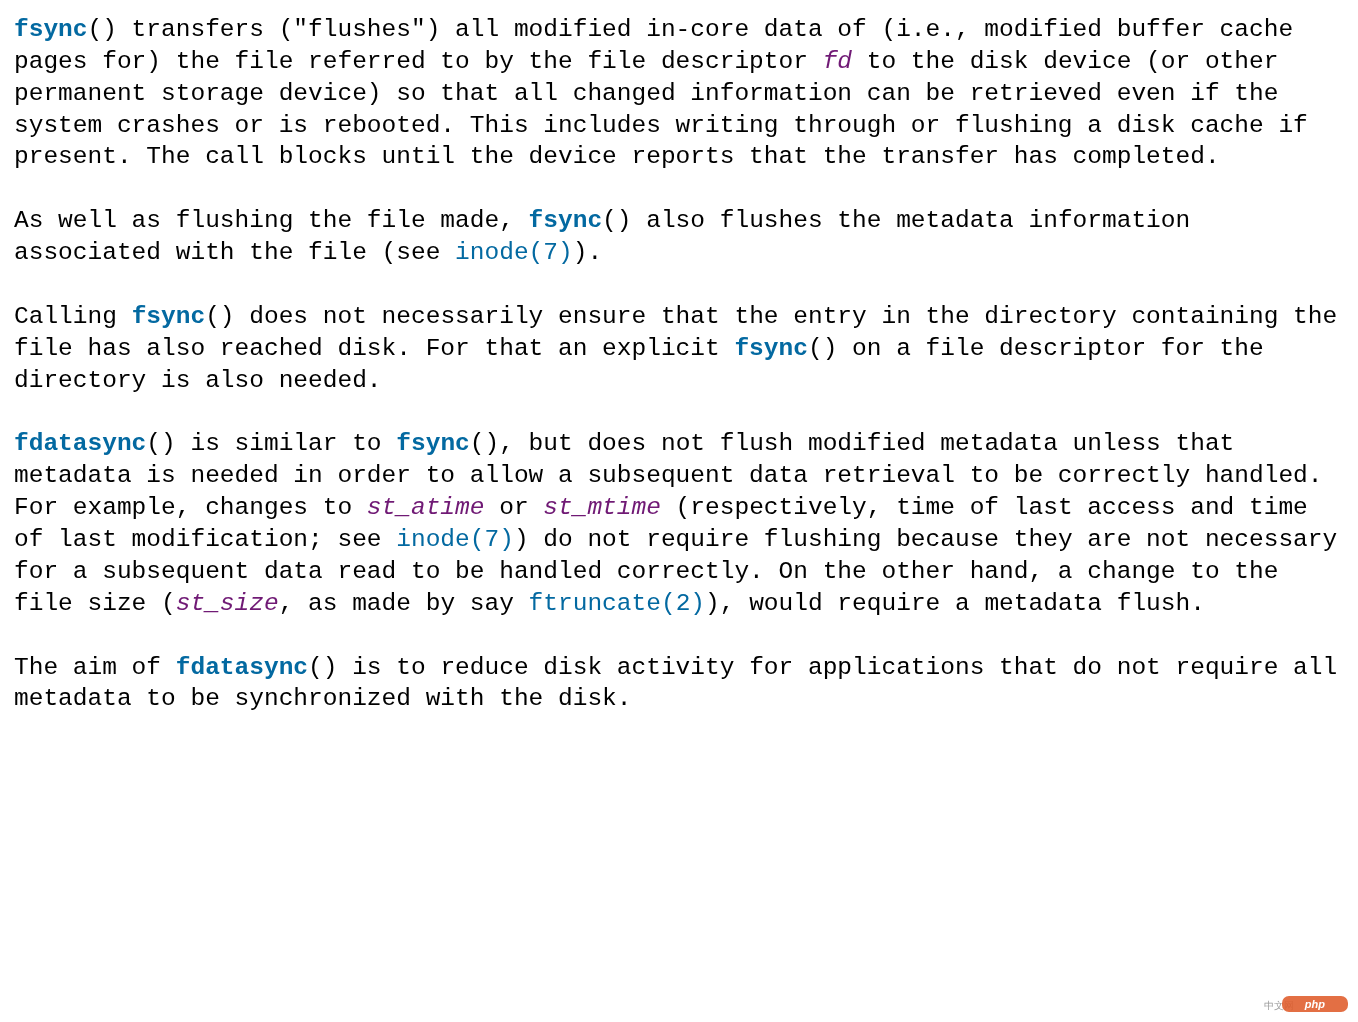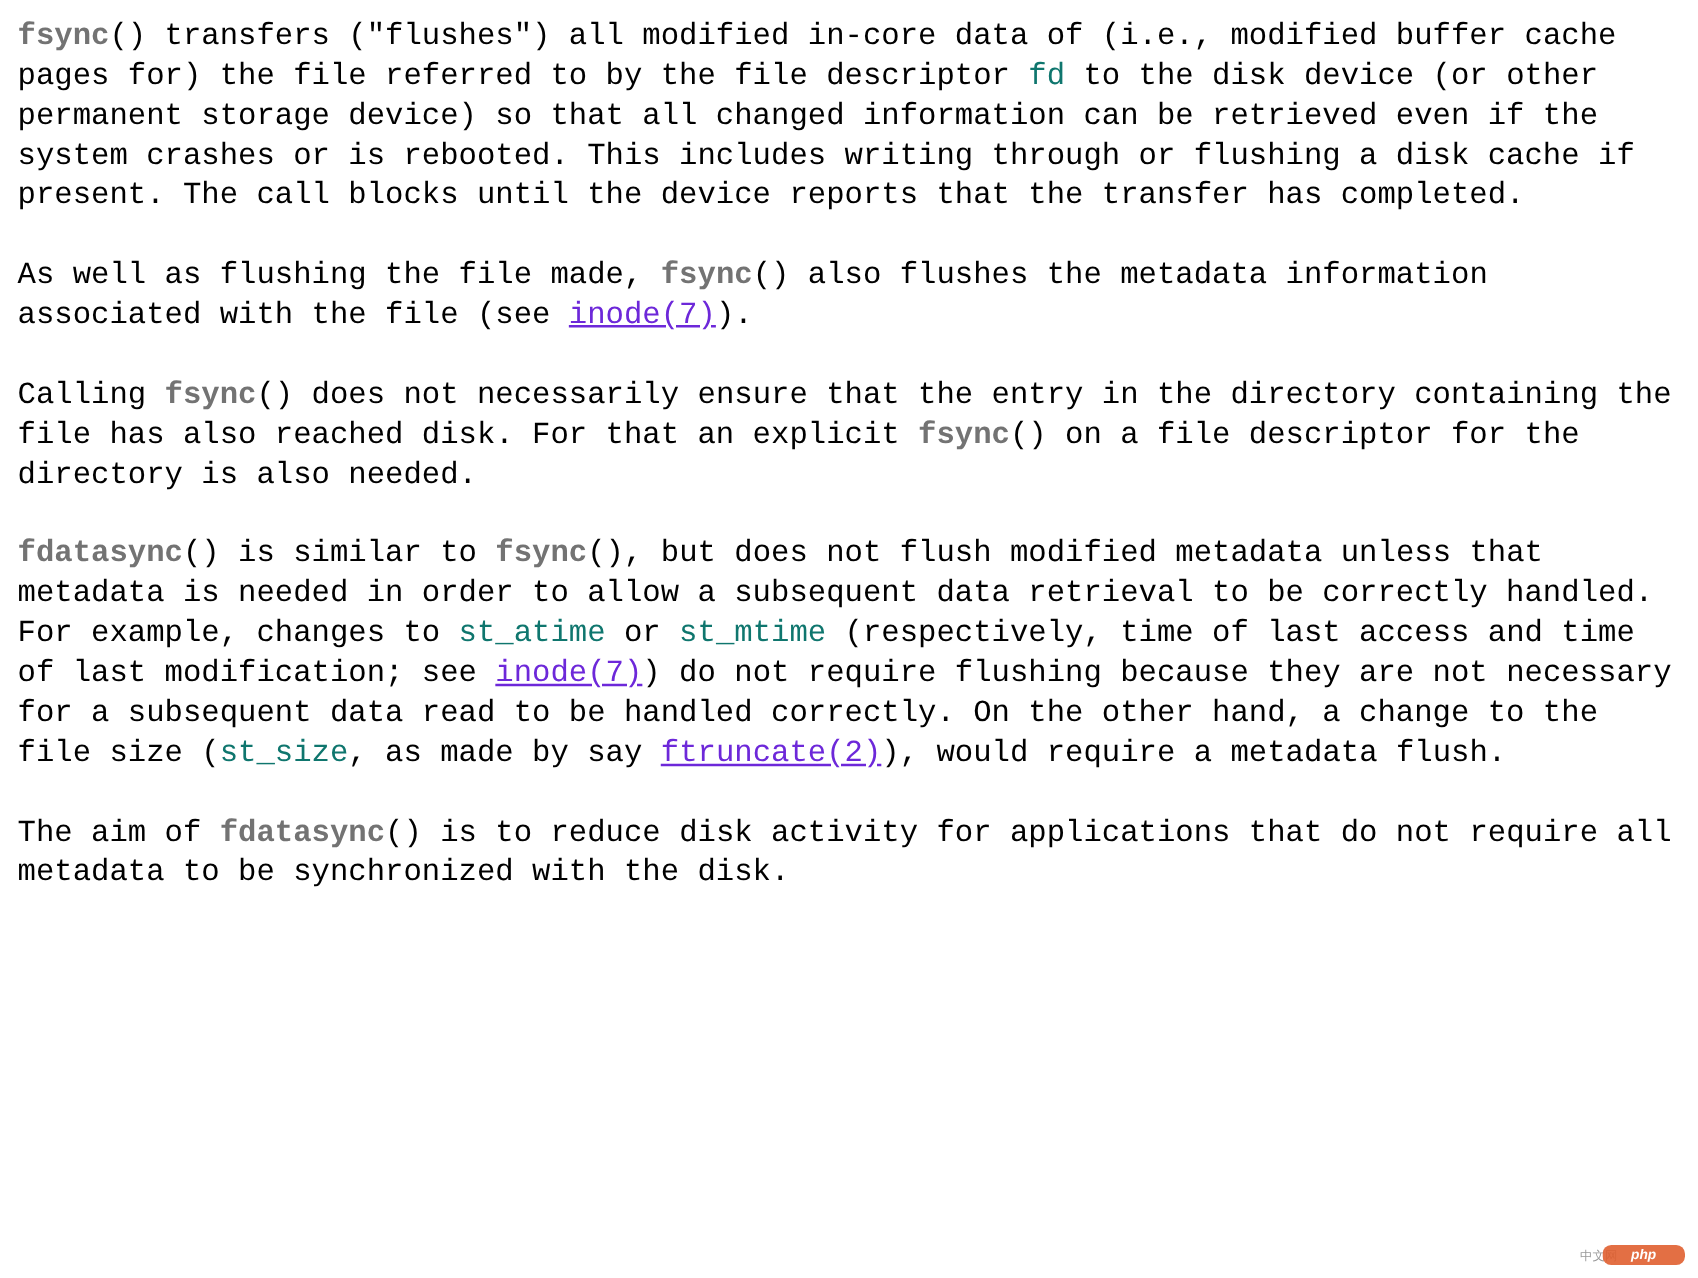--- a/index.html
+++ b/index.html
@@ -15,28 +15,28 @@
     }
     .para {
       margin: 0 0 32px 0;
       white-space: normal;
     }
     .para:last-child {
       margin-bottom: 0;
     }
     .bold {
       font-weight: bold;
-      color: #737373;
+      color: #0369a1;
     }
     .ital {
-      color: #0f766e;
+      font-style: italic;
+      color: #701a75;
     }
     .link {
-      color: #6d28d9;
-      text-decoration: underline;
+      color: #0369a1;
     }
     .watermark {
       position: fixed;
       right: 10px;
       bottom: 10px;
       font-size: 11px;
       color: #ffffff;
       background: #e06030;
       border-radius: 7px;
       padding: 1px 23px;

